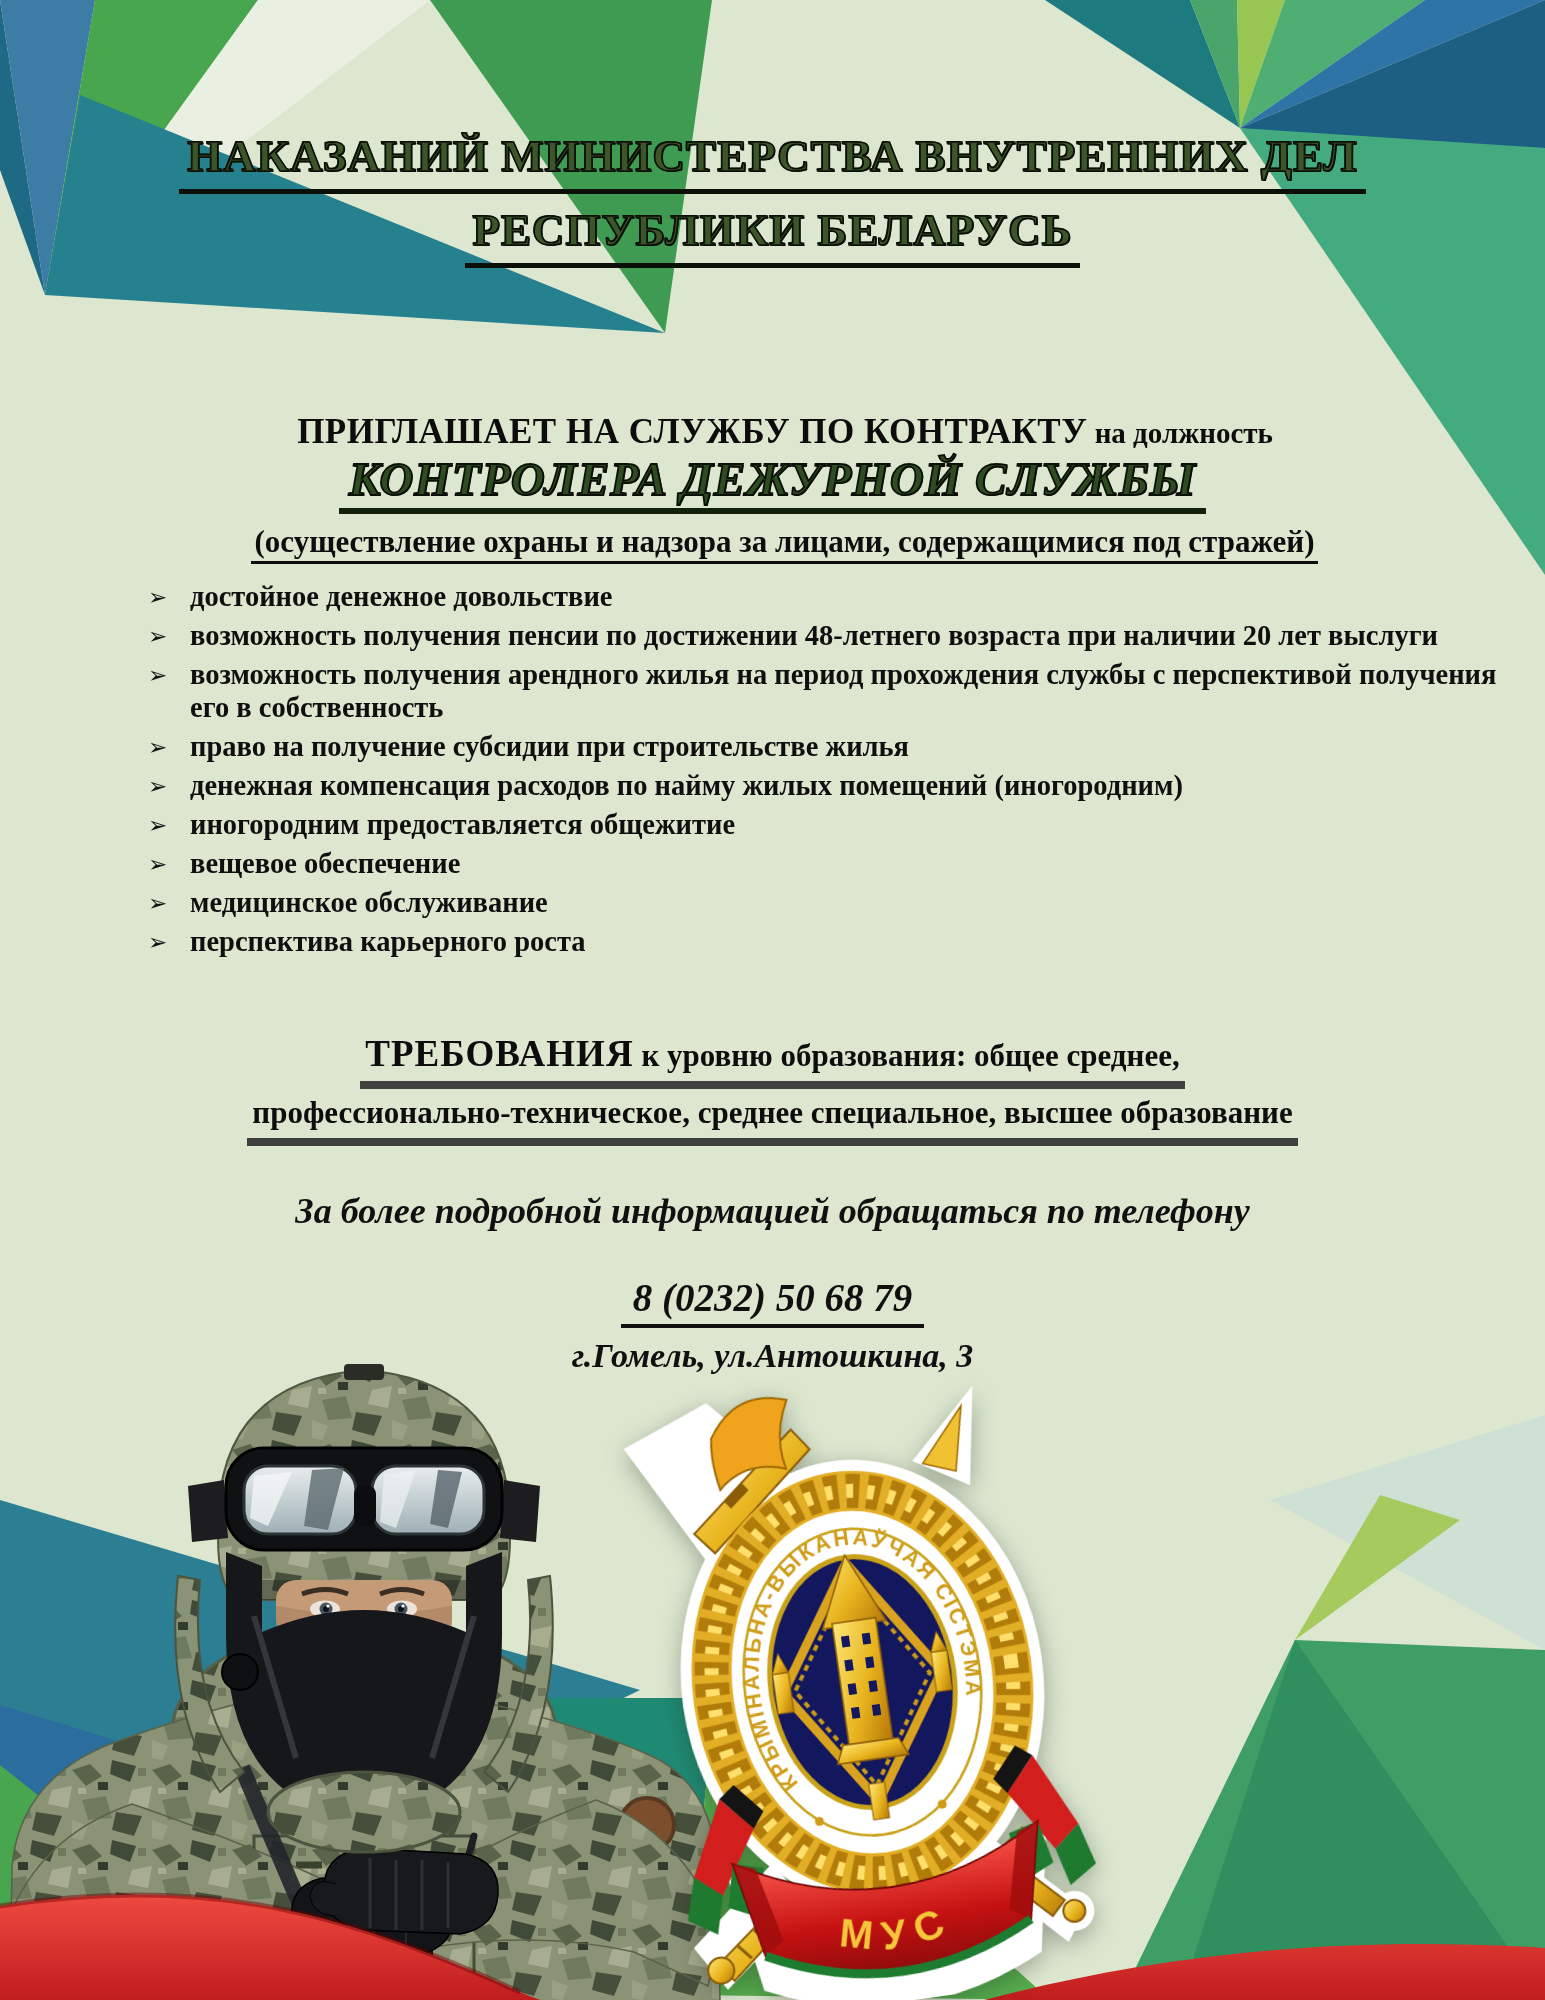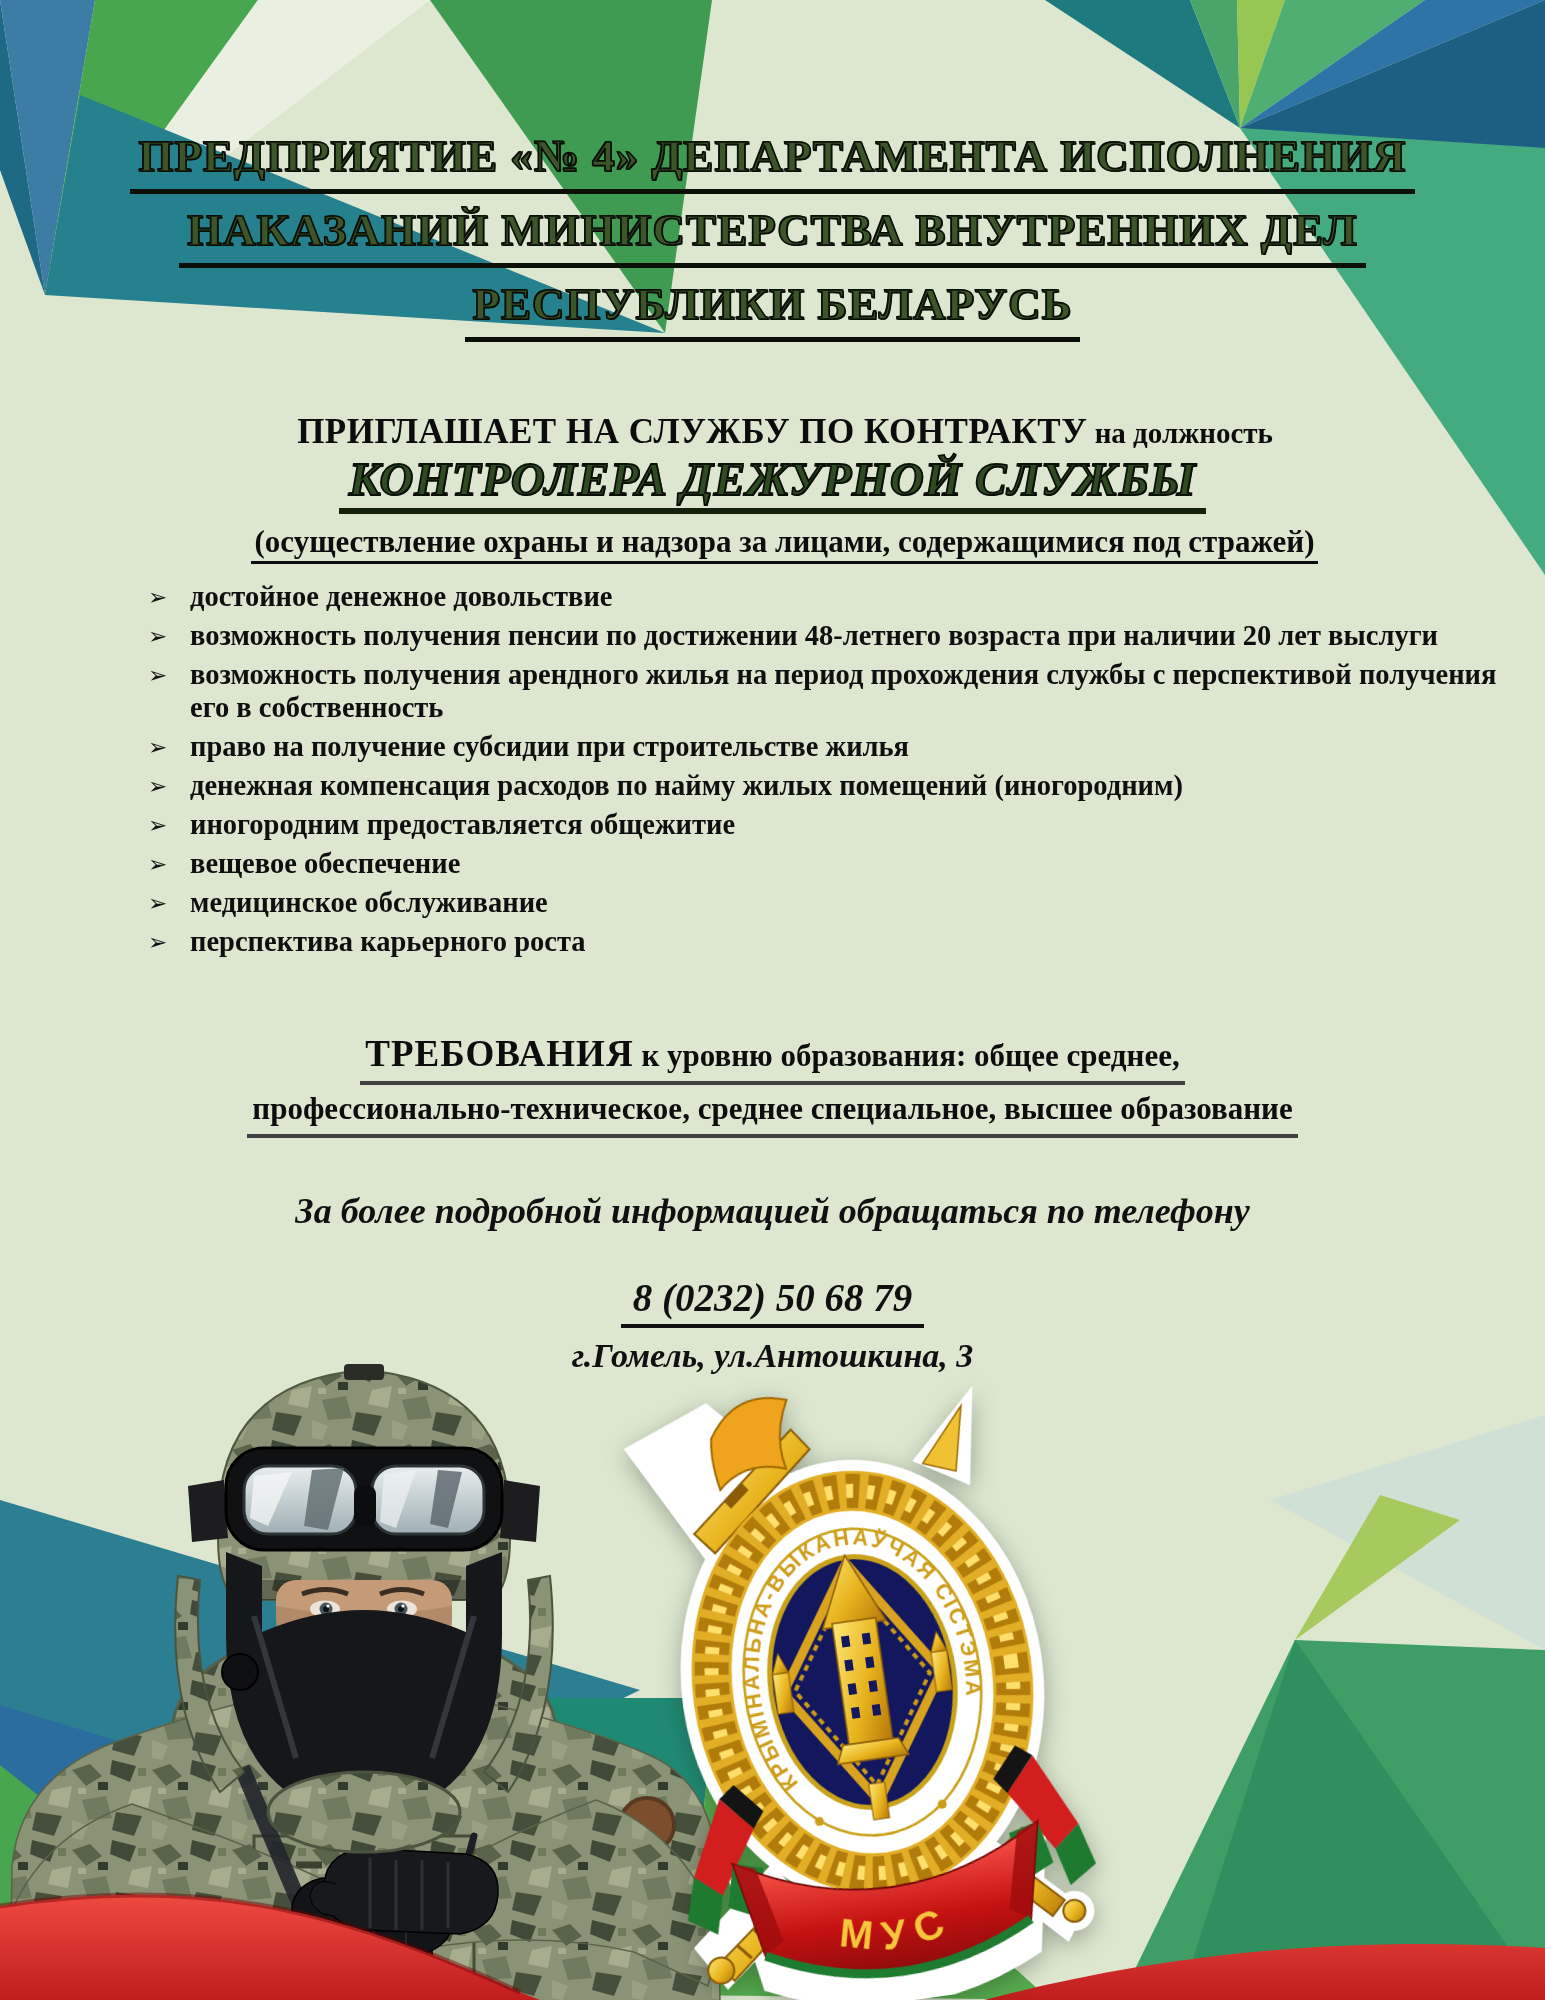--- a/index.html
+++ b/index.html
@@ -25,21 +25,21 @@
   .position-note>span{display:inline-block;font-size:31px;font-weight:bold;color:#0d0d0d;
      border-bottom:3px solid #0d0d0d;padding:0 4px 1px;}
   .benefits{position:absolute;top:580px;left:148px;width:1372px;z-index:5;
      list-style:none;margin:0;padding:0;}
   .benefit{position:relative;padding-left:42px;margin-bottom:6px;
      font-size:28.5px;font-weight:bold;color:#0f0f0f;line-height:33px;}
   .benefit .mark{position:absolute;left:0;top:1px;font-family:"DejaVu Sans",sans-serif;
      font-size:23px;font-weight:normal;color:#111;}
   .requirements{position:absolute;top:1030px;left:0;width:100%;text-align:center;z-index:5;}
   .req-line{line-height:47px;}
-  .req-line .u{display:inline-block;border-bottom:4px solid #404040;padding:0 5px 2px;
+  .req-line .u{display:inline-block;border-bottom:8px solid #404040;padding:0 5px 2px;
      font-size:31px;font-weight:bold;color:#0d0d0d;}
   .req-em{font-size:37px;letter-spacing:1px;}
   .contact{position:absolute;top:1184px;left:0;width:100%;text-align:center;z-index:5;
      font-style:italic;font-weight:bold;color:#101010;}
   .contact-lead{font-size:36px;line-height:54px;}
   .contact-phone>span{display:inline-block;font-size:39px;border-bottom:4px solid #101010;
      padding:0 12px 2px;line-height:48px;margin-top:36px;}
   .contact-address{font-size:34px;line-height:56px;}
   
   .bg-tris{z-index:1;}
@@ -261,21 +261,20 @@
       <path d="M58,462 L78,558 L98,545 L80,470 Z" fill="#a00d0d" opacity=".85"></path>
       <path d="M366,462 L346,558 L326,545 L344,470 Z" fill="#a00d0d" opacity=".85"></path>
       <path d="M78,558 Q212,626 346,558" stroke="#1e7c30" stroke-width="9" fill="none"></path>
       <text font-family="Liberation Sans, sans-serif" font-size="40" font-weight="bold" fill="#f5c63a" letter-spacing="12" text-anchor="middle">
         <textPath href="#bannerPath" startOffset="50%">МУС</textPath>
       </text>
     </svg>
   </div>
 
   <div class="org-title">
-    <div class="org-line"><span>ПРЕДПРИЯТИЕ «№ 4» ДЕПАРТАМЕНТА ИСПОЛНЕНИЯ</span></div>
     <div class="org-line"><span>НАКАЗАНИЙ МИНИСТЕРСТВА ВНУТРЕННИХ ДЕЛ</span></div>
     <div class="org-line"><span>РЕСПУБЛИКИ БЕЛАРУСЬ</span></div>
   </div>
 
   <div class="invitation">
     <span class="inv-main">ПРИГЛАШАЕТ НА СЛУЖБУ ПО КОНТРАКТУ</span><span class="inv-suffix"> на должность</span>
   </div>
 
   <div class="position-title">
     <span>КОНТРОЛЕРА ДЕЖУРНОЙ СЛУЖБЫ</span>

